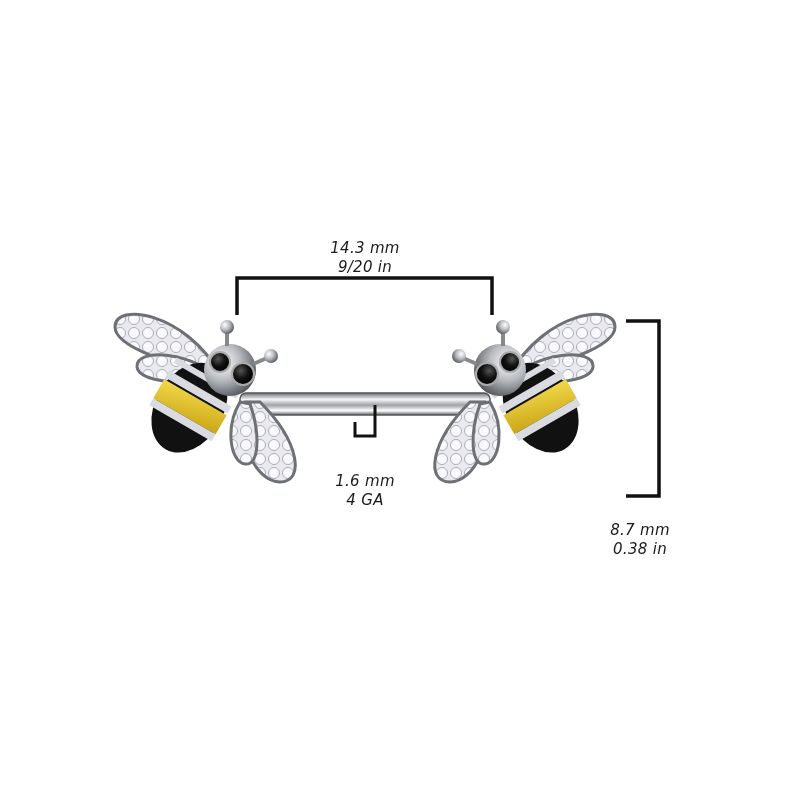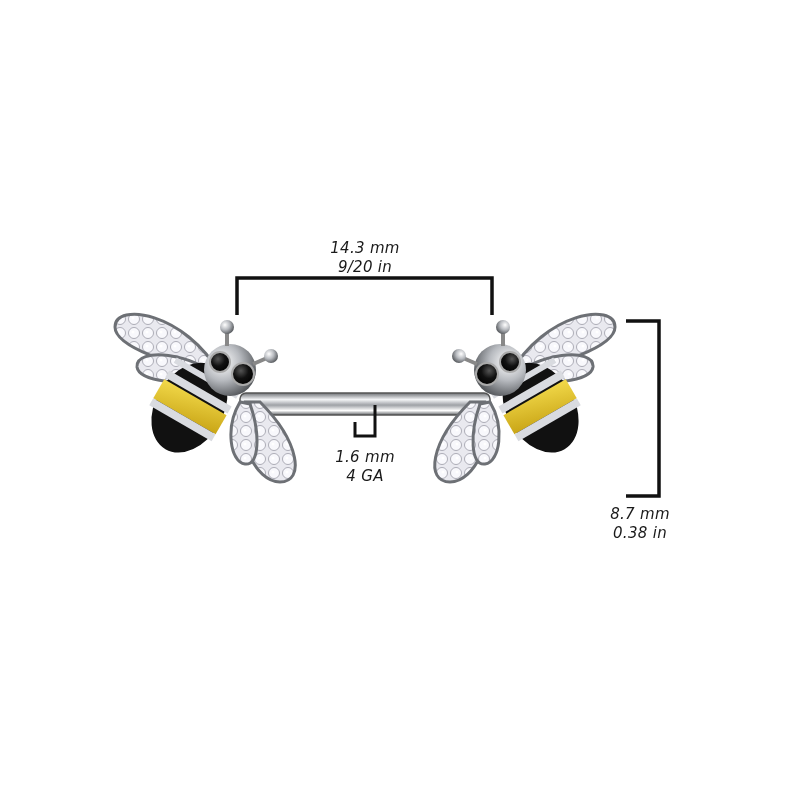--- a/index.html
+++ b/index.html
@@ -1,21 +1,21 @@
 <!DOCTYPE html>
 <html><head>
 <meta charset="utf-8">
 <style>
   html,body{margin:0;padding:0;background:#ffffff;}
   body{width:800px;height:800px;position:relative;overflow:hidden;font-family:"DejaVu Sans",sans-serif;}
   .label{position:absolute;text-align:center;font-style:italic;color:#1a1a1a;font-size:15px;line-height:19px;letter-spacing:0.3px;}
   .label span{display:block;}
   #lbl-length{left:310px;top:207px;width:110px;margin-top:32px;}
-  #lbl-gauge{left:320px;top:448px;width:90px;}
-  #lbl-height{left:595px;top:505px;width:90px;}
+  #lbl-gauge{left:320px;top:472px;width:90px;}
+  #lbl-height{left:595px;top:521px;width:90px;}
   svg.scene{position:absolute;left:0;top:0;}
 </style>
 </head>
 <body>
 
 <svg class="scene" width="800" height="800" viewBox="0 0 800 800">
   <defs>
     <linearGradient id="bar" x1="0" y1="0" x2="0" y2="1">
       <stop offset="0" stop-color="#6f7276"></stop>
       <stop offset="0.3" stop-color="#f4f5f7"></stop>

